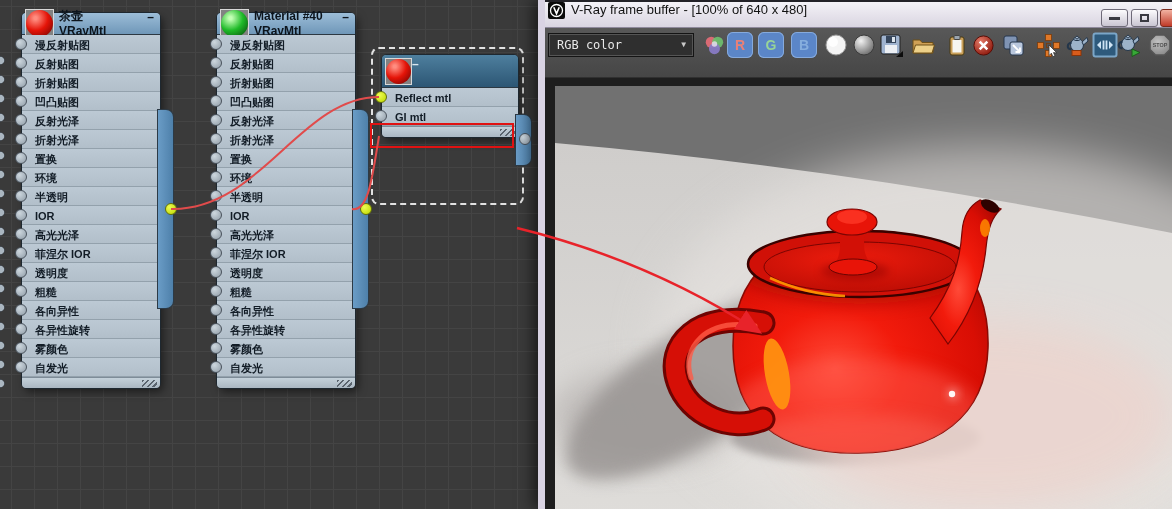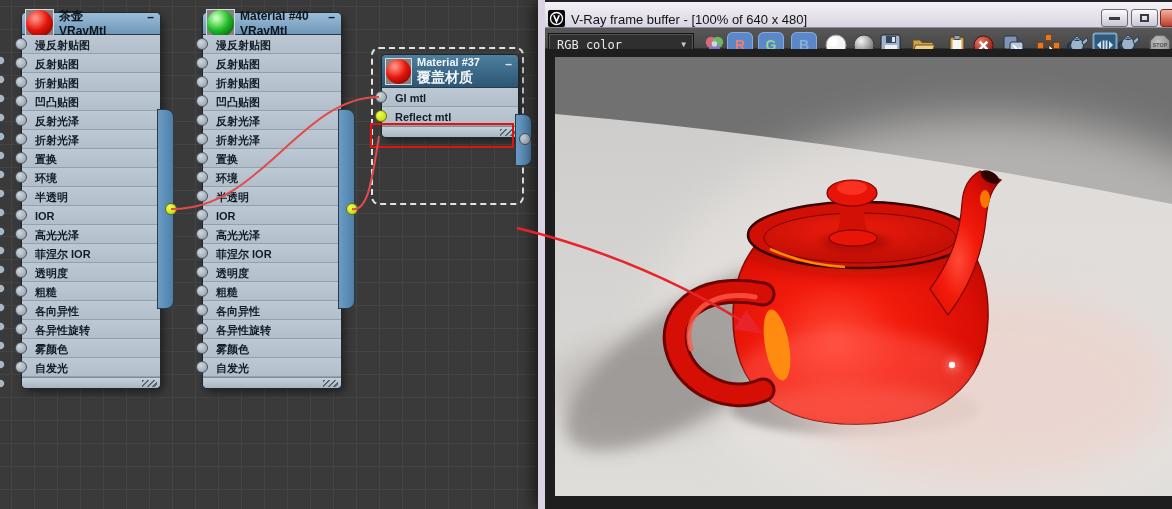--- a/index.html
+++ b/index.html
@@ -49,29 +49,29 @@
     background:linear-gradient(90deg,#6a9cc6,#4e80aa);box-shadow:0 0 0 1px #2c3a46;}
   .selection-dashes{position:absolute;left:371px;top:47px;width:153px;height:158px;
     border:2px dashed #e2e2e2;border-radius:8px;z-index:2;}
   .highlight-rect{position:absolute;left:370px;top:123px;width:144px;height:25px;
     border:2px solid #e01212;z-index:7;pointer-events:none;}
 
   
   .vfb{position:absolute;left:538px;top:0;width:634px;height:509px;z-index:10;
     border-left:7px solid #d9d3e3;box-shadow:-5px 0 14px rgba(0,0,0,.55);background:#1e1e1e;}
   .vfb-titlebar{position:relative;height:28px;background:linear-gradient(#f4f2f7,#d9d5e1);
-    border-top:2px solid #232228;border-bottom:1px solid #8f8a9c;display:flex;align-items:flex-end;
+    border-top:2px solid #232228;border-bottom:1px solid #8f8a9c;display:flex;align-items:flex-start;
     padding-left:3px;overflow:hidden;}
   .vfb-title{font-size:13px;color:#121212;margin-left:6px;white-space:nowrap;}
   .winbtn{position:absolute;top:7px;height:18px;width:27px;border:1px solid #6e6a78;border-radius:3px;
     background:linear-gradient(#fcfbfd,#c9c5d2);display:flex;align-items:center;justify-content:center;}
   .winbtn .bar{width:11px;height:3px;background:#3a3a42;}
   .winbtn .box{width:9px;height:8px;border:2px solid #3a3a42;}
   .winbtn.close{background:linear-gradient(#f2b2a2,#c03a28);border-color:#7c2a1c;}
-  .vfb-toolbar{position:relative;height:21px;background:linear-gradient(#585858,#464646);
+  .vfb-toolbar{position:relative;height:50px;background:linear-gradient(#585858,#464646);
     border-bottom:1px solid #303030;}
   .dd{position:absolute;left:3px;top:5px;width:146px;height:24px;background:#2f2f2f;
     border:1px solid #141414;box-shadow:inset 0 0 0 1px #555;color:#e8e8e8;
     font-family:"DejaVu Sans Mono","Liberation Mono",monospace;font-size:12px;
     line-height:22px;padding-left:8px;}
   .dd-arrow{position:absolute;right:7px;top:0;font-size:8px;color:#c8c8c8;}
   .tbtn{position:absolute;top:4px;width:26px;height:26px;display:flex;align-items:center;
     justify-content:center;cursor:pointer;}
   .rgbbtn{border-radius:6px;background:#5b86c8;box-shadow:inset 0 0 0 1px #86aadc;
     font-size:14px;font-weight:bold;}
@@ -119,21 +119,21 @@
         <div class="slot"><i class="pin"></i><span class="slot-label">雾颜色</span></div>
         <div class="slot"><i class="pin"></i><span class="slot-label">自发光</span></div>
       </div>
       <div class="mnode-footer">
           <i class="grip"></i>
         </div>
       <div class="out-strip"></div>
       <i class="pin out active" style="left:143px;top:190px"></i>
     </div>
 
-    <div class="mnode" style="left:203px;top:13px;width:138px">
+    <div class="mnode" style="left:217px;top:13px;width:138px">
       <div class="mnode-header hdr-light">
         <span class="mat-thumb">
             <i class="sphere green"></i>
           </span>
         <span class="mnode-titles">
           <b>Material #40</b>
           <b>VRayMtl</b>
         </span>
         <span class="collapse">–</span>
       </div>
@@ -164,29 +164,25 @@
       <i class="pin out active" style="left:143px;top:190px"></i>
     </div>
 
     <div class="selection-dashes"></div>
 
     <div class="mnode" style="left:382px;top:55px;width:136px">
       <div class="mnode-header hdr-dark" style="height:33px">
         <span class="mat-thumb" style="width:27px;height:27px">
             <i class="sphere red"></i>
           </span>
-        <span class="mnode-titles">
-          <b style="font-size:11px">Material #37</b>
-          <b class="big">覆盖材质</b>
-        </span>
         <span class="collapse">–</span>
       </div>
       <div class="slots">
+        <div class="slot"><i class="pin active"></i><span class="slot-label">Reflect mtl</span></div>
         <div class="slot"><i class="pin"></i><span class="slot-label">GI mtl</span></div>
-        <div class="slot"><i class="pin active"></i><span class="slot-label">Reflect mtl</span></div>
       </div>
       <div class="mnode-footer">
           <i class="grip"></i>
         </div>
       <div class="out-tab"></div>
       <i class="pin out" style="left:137px;top:78px"></i>
     </div>
 
     <div class="highlight-rect"></div>
   </div>

